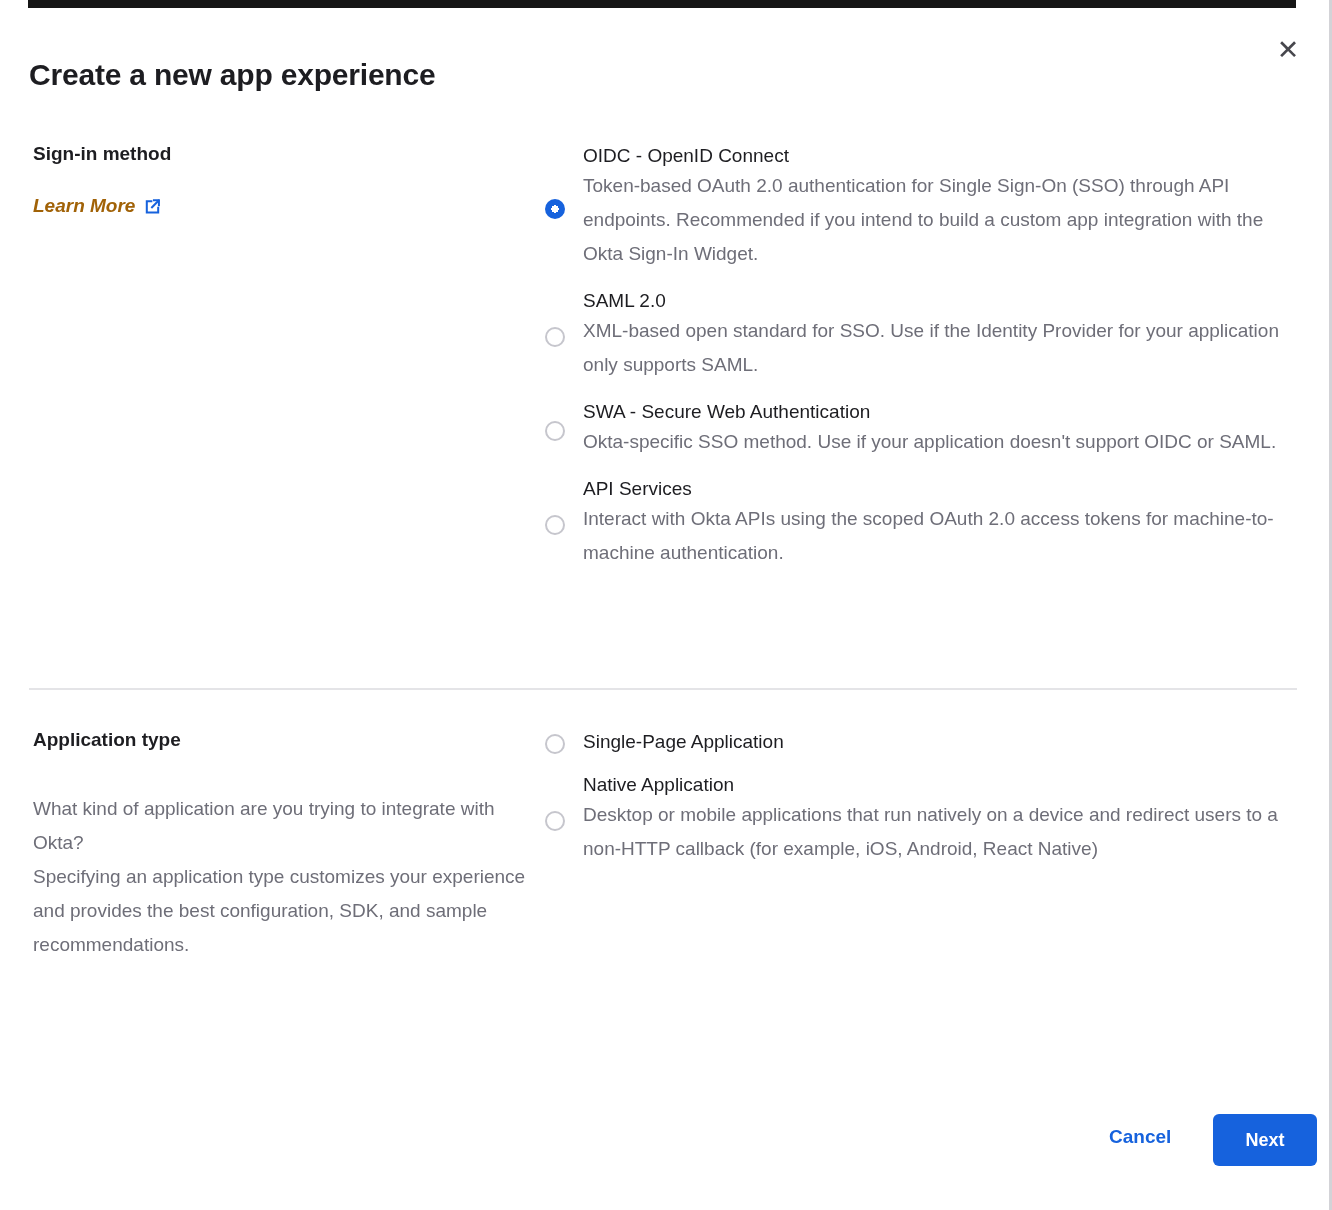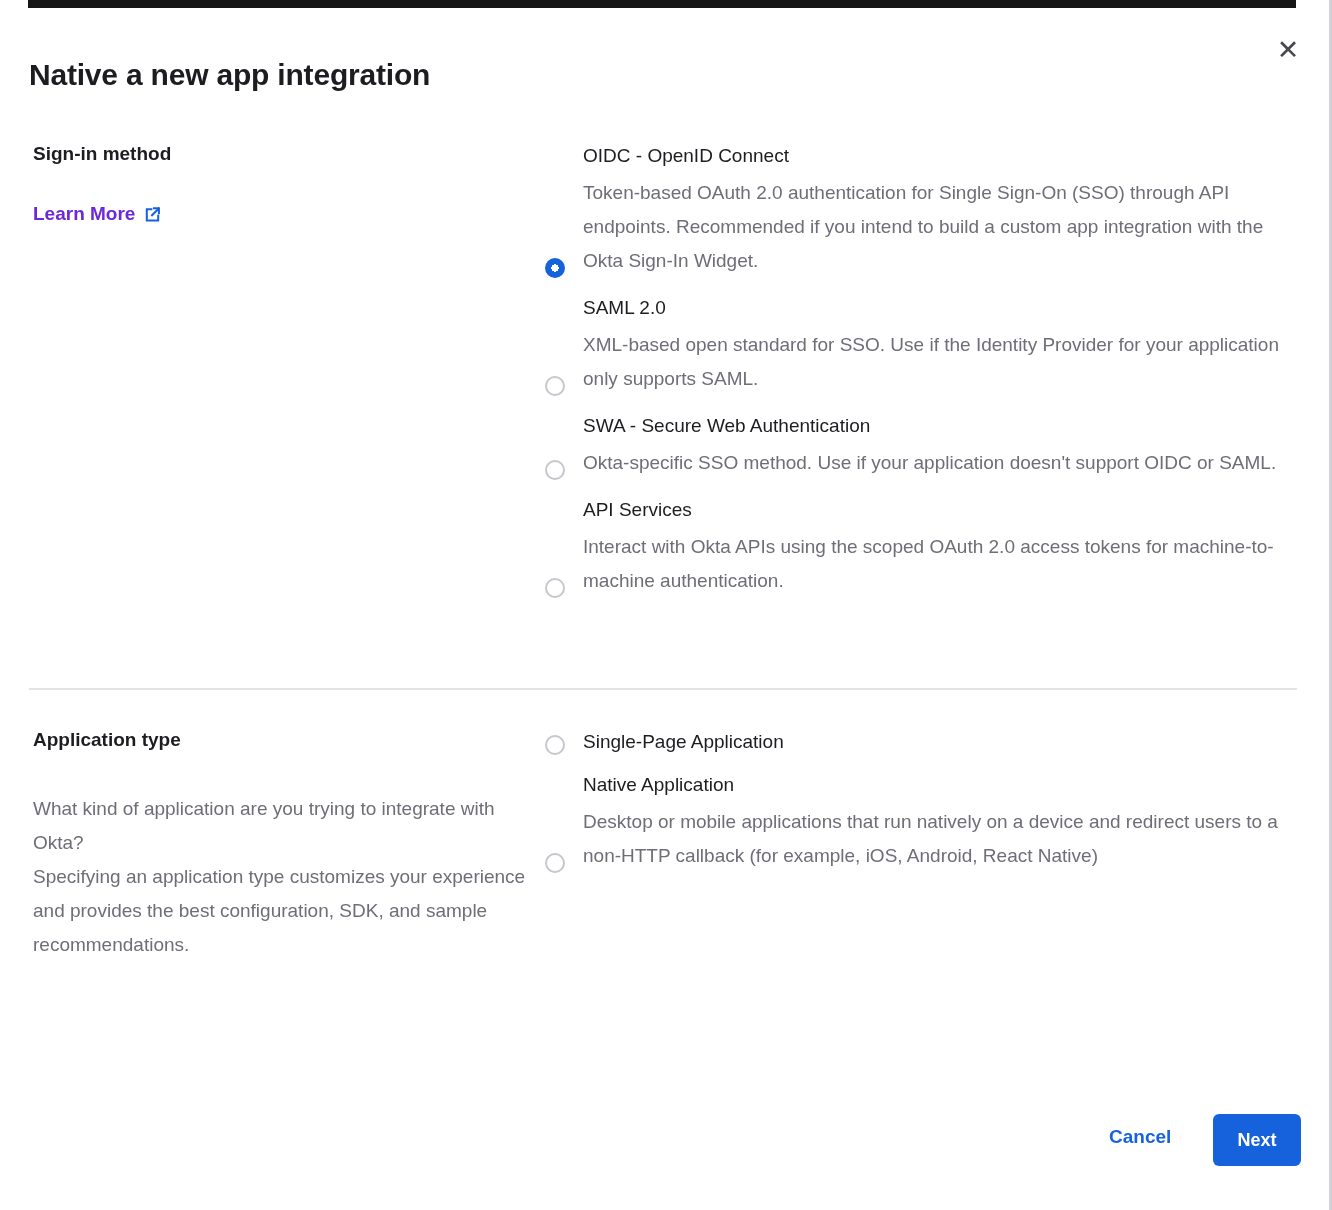--- a/index.html
+++ b/index.html
@@ -24,65 +24,65 @@
   .section { position:absolute; left:29px; right:35px; }
   .section-signin { top:141px; }
   .section-apptype { top:727px; }
 
   .col-left { position:absolute; left:4px; top:0; width:505px; }
   .col-right { position:absolute; left:516px; top:2px; right:0; }
 
   .section-label { font-size:19px; font-weight:700; color:#1d1d21; line-height:26px; }
 
   .learn-more {
-    display:inline-flex; align-items:center; gap:8px; margin-top:36px;
-    font-size:19px; font-weight:600; color:#6d28d9; text-decoration:none; cursor:pointer;
+    display:inline-flex; align-items:center; gap:8px; margin-top:28px;
+    font-size:19px; font-weight:600; color:#a16207; text-decoration:none; cursor:pointer;font-style:italic;
   }
   .learn-more svg { display:block; }
 
   .col-left p { font-size:19px; line-height:34px; color:#6e6e78; }
   .para-1 { margin-top:39px; }
   .para-2 { }
 
-  .option { display:flex; align-items:flex-end; margin-bottom:17px; cursor:pointer; }
+  .option { display:flex; align-items:center; margin-bottom:17px; cursor:pointer; }
   .radio {
     flex:0 0 auto; width:20px; height:20px; border-radius:50%;
     border:2px solid #c6c6cd; background:#fff; margin-top:3px;
   }
   .radio.selected {
     border:none;
     background:radial-gradient(circle at 50% 50%, #ffffff 0 3.6px, #1662dd 3.7px 100%);
   }
   .option-text { margin-left:18px; }
   .option-label { font-size:19px; font-weight:500; color:#1d1d21; line-height:26px; }
-  .option-desc { font-size:19px; font-weight:400; color:#6e6e78; line-height:34px; margin-top:7px; max-width:716px; }
+  .option-desc { font-size:19px; font-weight:400; color:#6e6e78; line-height:34px; max-width:716px; }
 
   .divider { position:absolute; top:688px; left:29px; right:35px; height:0; border:none; border-top:2px solid #e4e4e7; }
 
   .footer-cancel {
     position:absolute; top:1126px; left:1109px;
     font-size:19px; font-weight:700; color:#1662dd; text-decoration:none; cursor:pointer;
   }
   .footer-next {
-    position:absolute; top:1114px; left:1213px; width:88px; height:52px;
+    position:absolute; top:1114px; left:1213px; width:104px; height:52px;
     background:#1662dd; color:#ffffff; border:none; border-radius:6px;
     font-family:"Liberation Sans", sans-serif; font-size:18px; font-weight:700; cursor:pointer;
   }
 </style>
 </head>
 <body>
 
 <div class="page">
 
   <div class="top-bar"></div>
   <div class="right-edge"></div>
 
   <button class="close">✕</button>
 
-  <h1 class="title">Native a new app integration</h1>
+  <h1 class="title">Create a new app experience</h1>
 
   <section class="section section-signin">
     <div class="col-left">
       <h2 class="section-label">Sign-in method</h2>
       <a class="learn-more">
         <span>Learn More</span>
         <span>
           <svg width="19" height="19" viewBox="0 0 16 16" fill="none" stroke="#1662dd" stroke-width="1.7" stroke-linecap="square">
             <path d="M7 3.5 H3.2 V13 H12.8 V9"></path>
             <path d="M9.2 2.8 H13.4 V7"></path>

